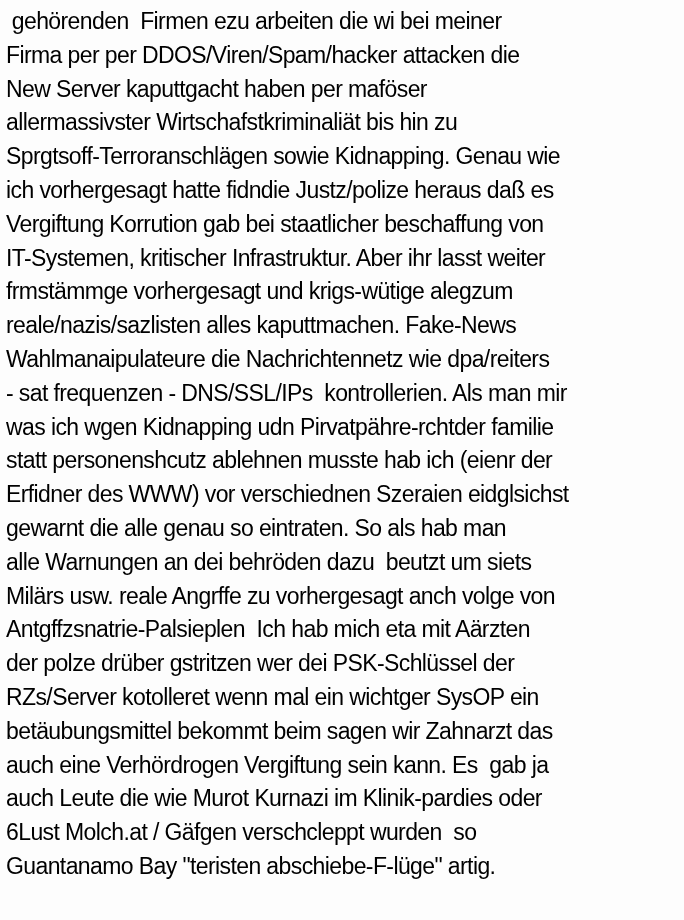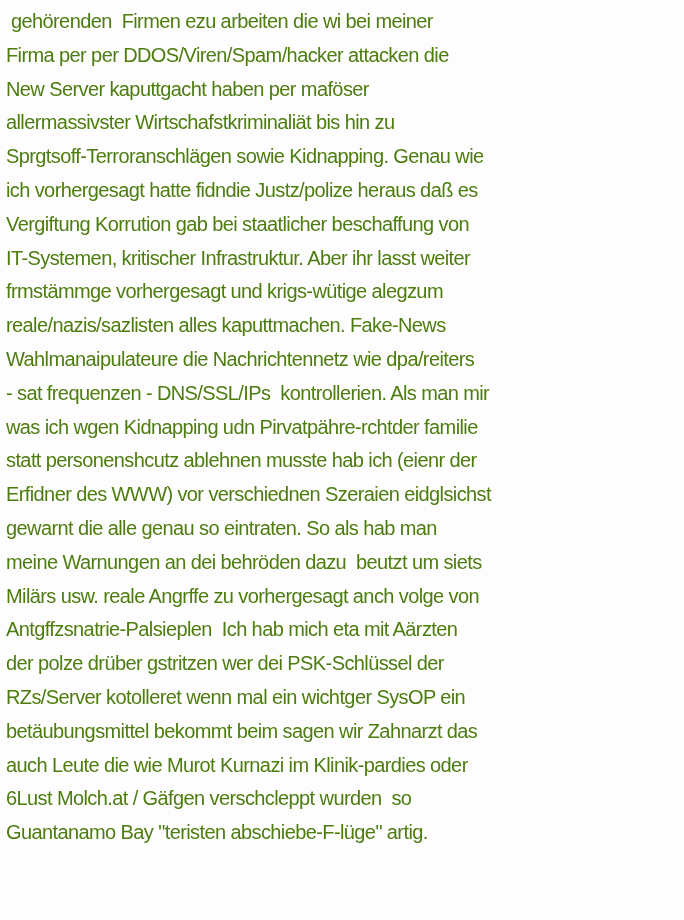--- a/index.html
+++ b/index.html
@@ -10,24 +10,24 @@
   .page {
     width: 684px;
     height: 920px;
     box-sizing: border-box;
     background: #fdfdfd;
     overflow: hidden;
     padding: 5px 4px 0 6px;
   }
   .doc-text {
     font-family: "Liberation Sans", "DejaVu Sans", sans-serif;
-    font-size: 20px;
+    font-size: 23px;
     line-height: 33.8px;
     letter-spacing: -0.6px;
-    color: #4d7c0f;
+    color: #000000;
     font-weight: 400;
   }
   .text-line {
     white-space: pre;       
     height: 33.8px;
     overflow: hidden;
   }
 </style>
 </head>
 <body>
@@ -43,23 +43,24 @@
     <div class="text-line">Vergiftung Korrution gab bei staatlicher beschaffung von</div>
     <div class="text-line">IT-Systemen, kritischer Infrastruktur. Aber ihr lasst weiter</div>
     <div class="text-line">frmstämmge vorhergesagt und krigs-wütige alegzum</div>
     <div class="text-line">reale/nazis/sazlisten alles kaputtmachen. Fake-News</div>
     <div class="text-line">Wahlmanaipulateure die Nachrichtennetz wie dpa/reiters</div>
     <div class="text-line">- sat frequenzen - DNS/SSL/IPs  kontrollerien. Als man mir</div>
     <div class="text-line">was ich wgen Kidnapping udn Pirvatpähre-rchtder familie</div>
     <div class="text-line">statt personenshcutz ablehnen musste hab ich (eienr der</div>
     <div class="text-line">Erfidner des WWW) vor verschiednen Szeraien eidglsichst</div>
     <div class="text-line">gewarnt die alle genau so eintraten. So als hab man</div>
-    <div class="text-line">meine Warnungen an dei behröden dazu  beutzt um siets</div>
+    <div class="text-line">alle Warnungen an dei behröden dazu  beutzt um siets</div>
     <div class="text-line">Milärs usw. reale Angrffe zu vorhergesagt anch volge von</div>
     <div class="text-line">Antgffzsnatrie-Palsieplen  Ich hab mich eta mit Aärzten</div>
     <div class="text-line">der polze drüber gstritzen wer dei PSK-Schlüssel der</div>
     <div class="text-line">RZs/Server kotolleret wenn mal ein wichtger SysOP ein</div>
     <div class="text-line">betäubungsmittel bekommt beim sagen wir Zahnarzt das</div>
+    <div class="text-line">auch eine Verhördrogen Vergiftung sein kann. Es  gab ja</div>
     <div class="text-line">auch Leute die wie Murot Kurnazi im Klinik-pardies oder</div>
     <div class="text-line">6Lust Molch.at / Gäfgen verschcleppt wurden  so</div>
     <div class="text-line">Guantanamo Bay "teristen abschiebe-F-lüge" artig.</div>
   </div>
 </div>
 
 </body></html>

